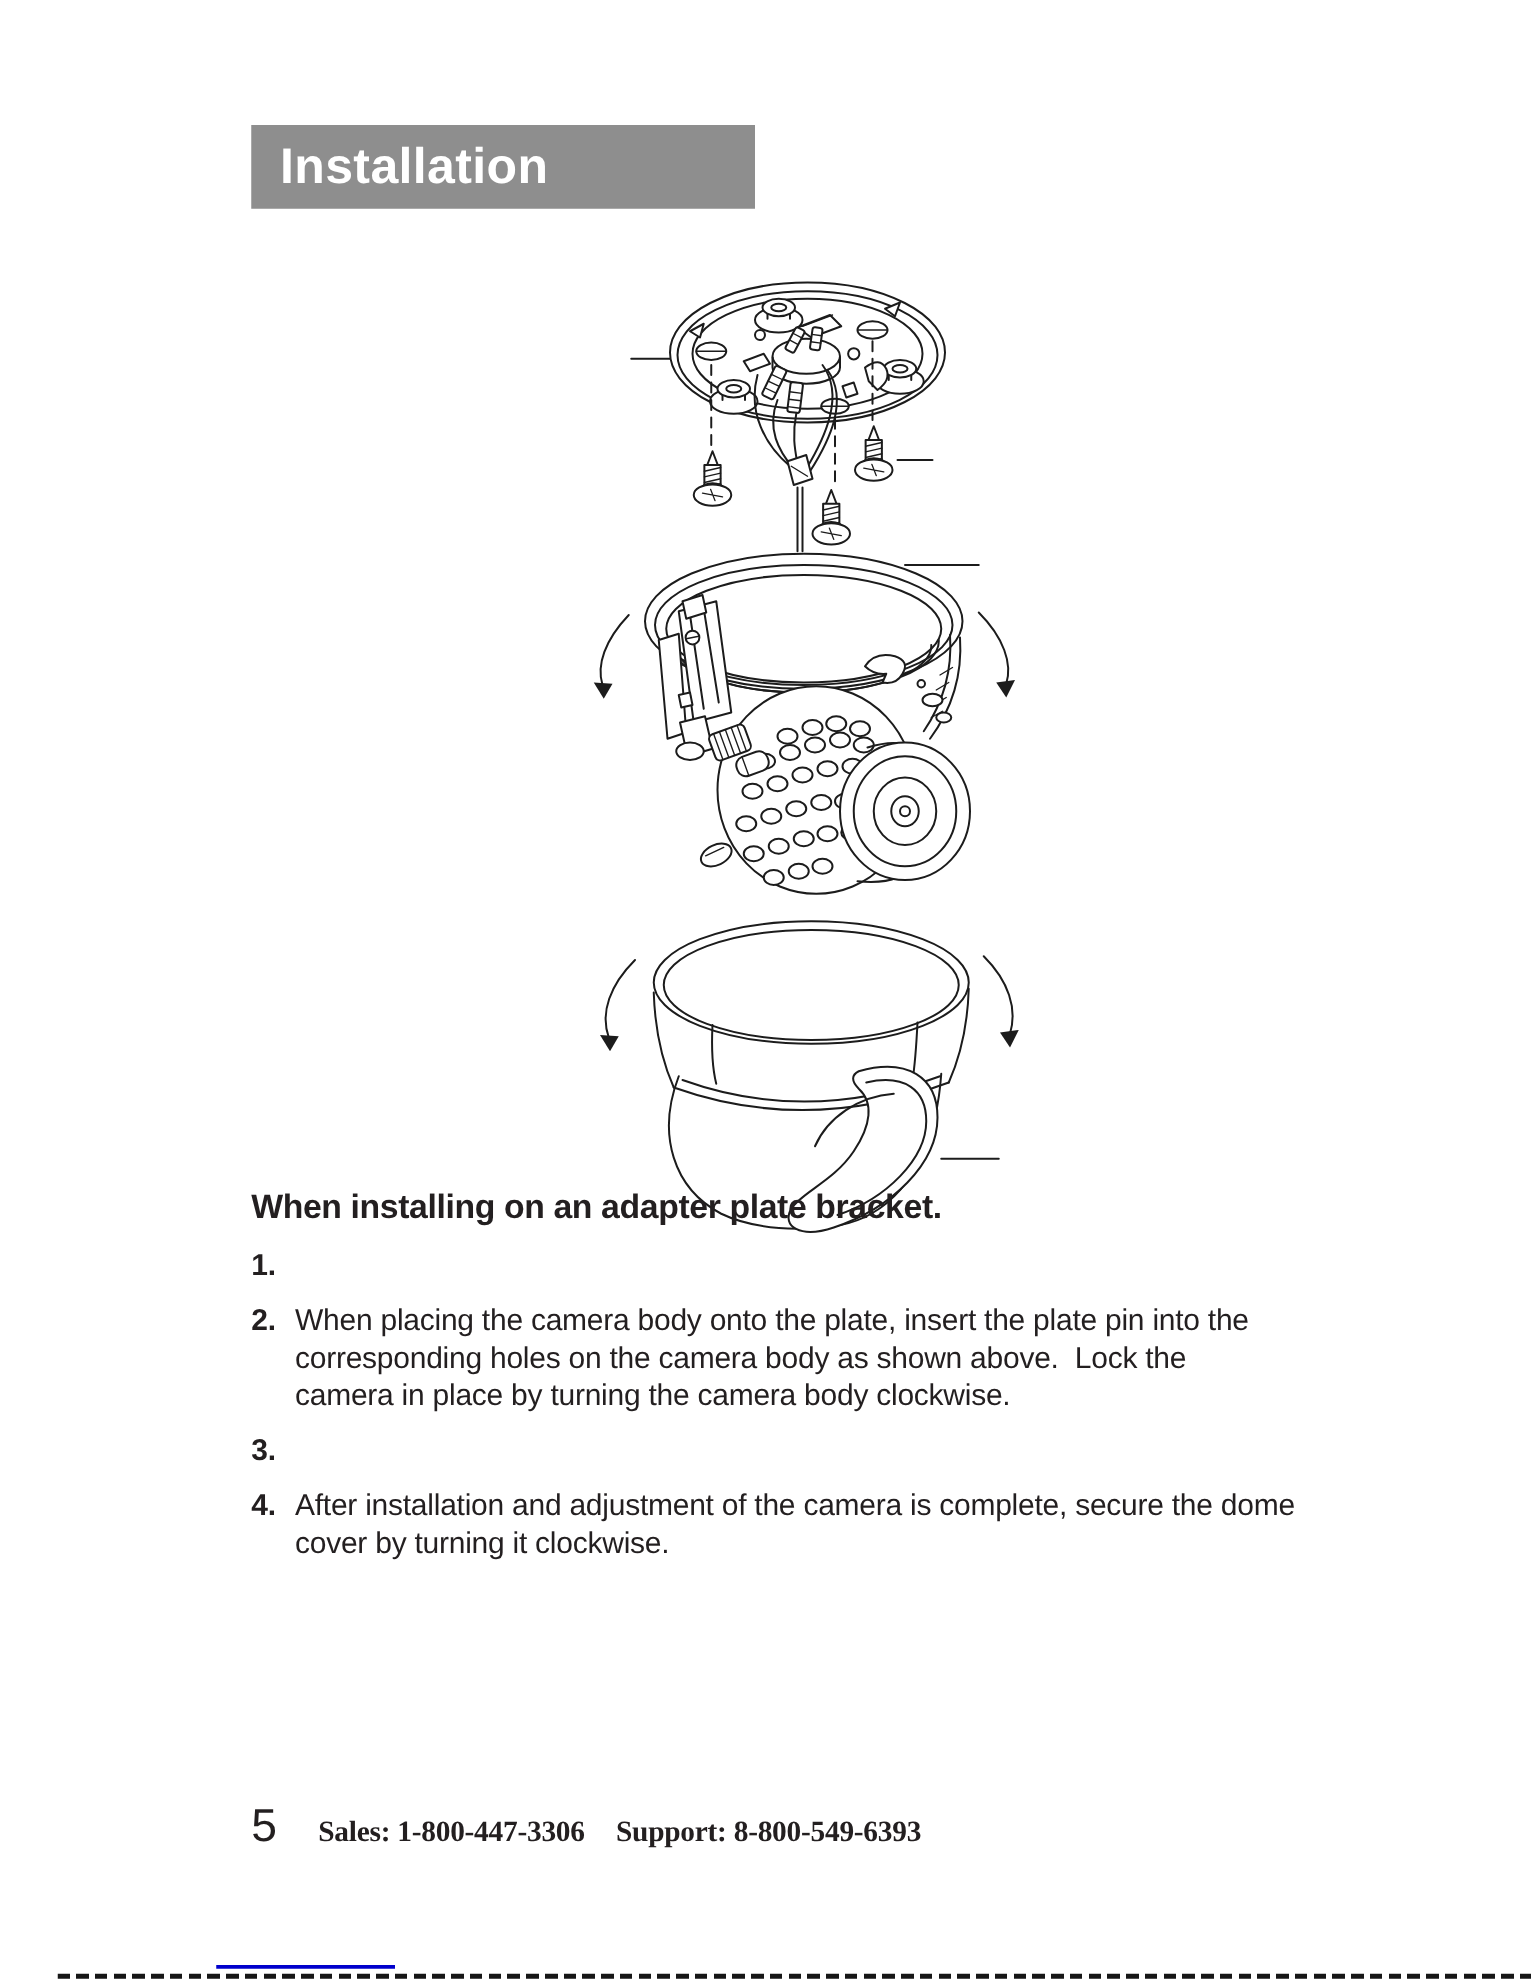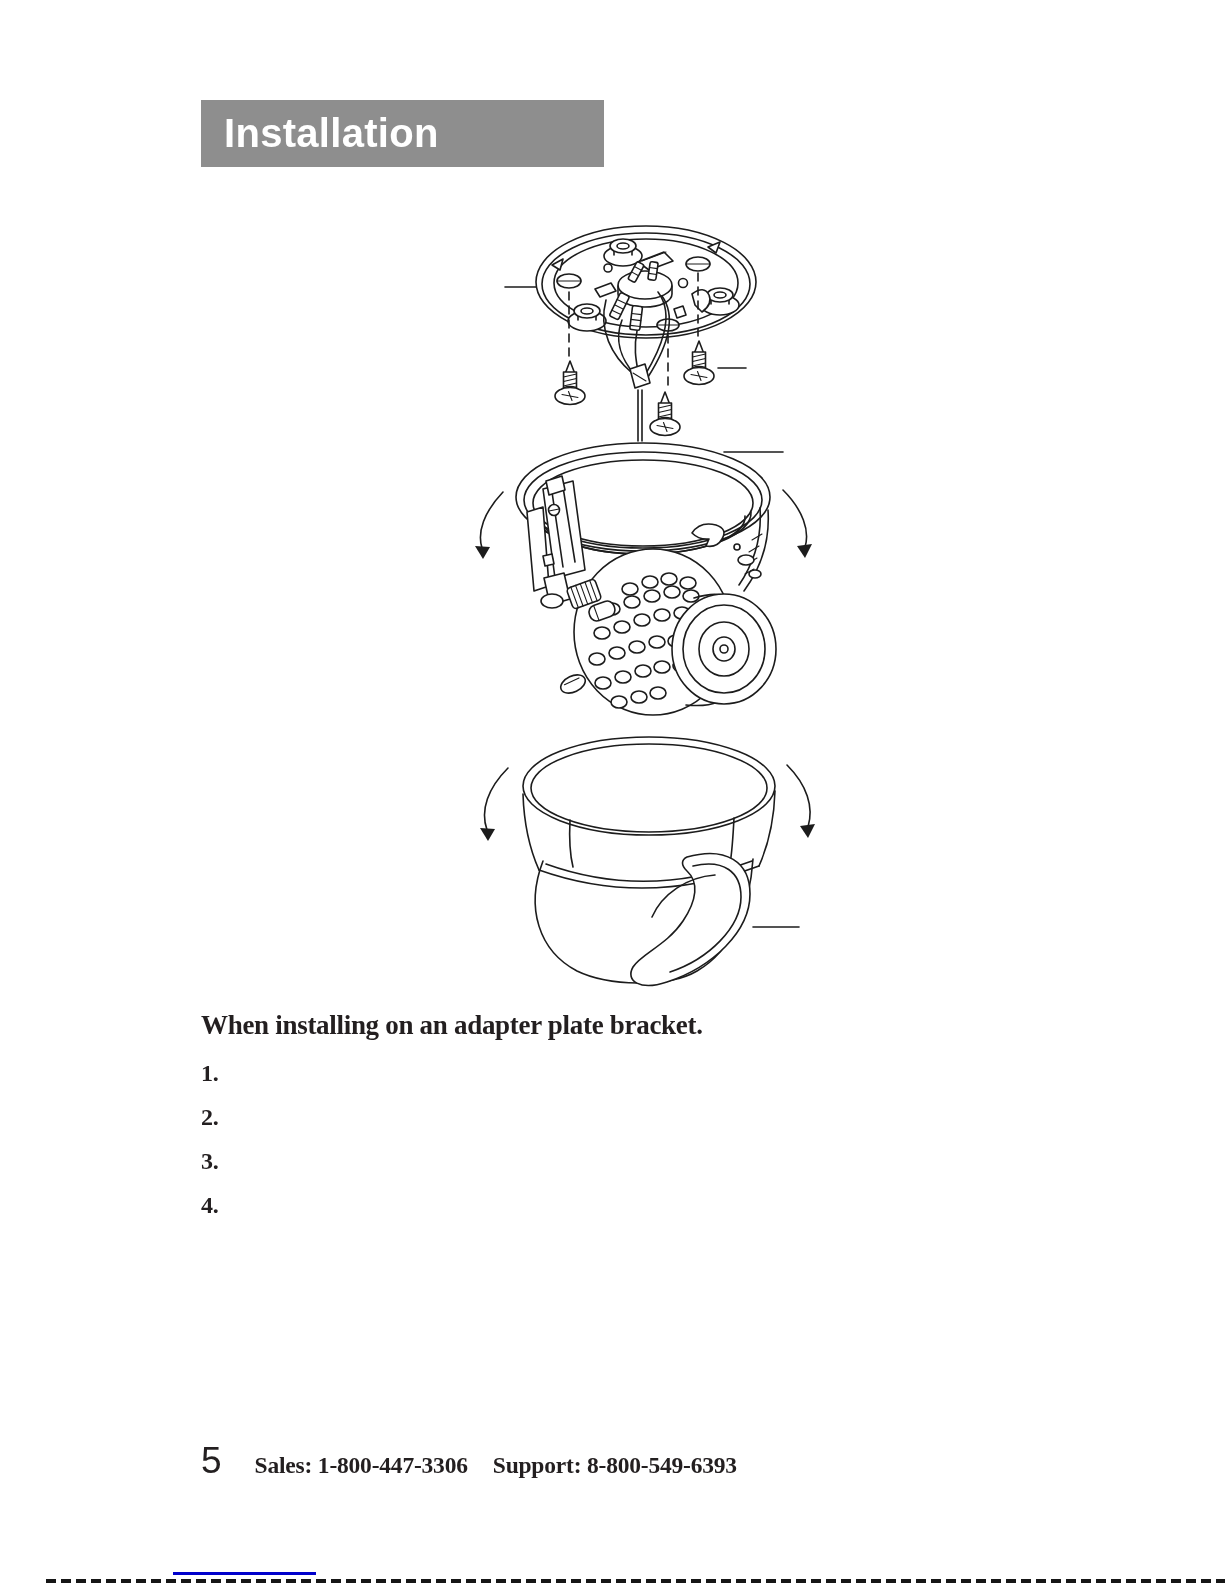--- a/index.html
+++ b/index.html
@@ -19,21 +19,21 @@
     padding-left:23px;letter-spacing:0.3px;
   }
   
   .diagram{position:absolute;left:380px;top:200px;width:480px;height:830px;}
   .diagram .s{fill:none;stroke:var(--diagram-line,#1c1c1c);stroke-width:1.6;stroke-linecap:round;stroke-linejoin:round;}
   .diagram .f{fill:#ffffff;stroke:var(--diagram-line,#1c1c1c);stroke-width:1.6;stroke-linejoin:round;}
   .diagram .h{fill:none;stroke:var(--diagram-line,#1c1c1c);stroke-width:1.1;stroke-linecap:round;}
   .diagram .d{stroke-dasharray:8 6;}
   .diagram .a{fill:var(--diagram-line,#1c1c1c);stroke:none;}
   
-  .instructions{position:absolute;left:155px;top:1010px;width:1020px;font-family:Liberation Serif, serif;}
+  .instructions{position:absolute;left:155px;top:950px;width:1020px;}
   .instructions-heading{
     font-size:27px;font-weight:bold;margin:0 0 17px 0;letter-spacing:-0.3px;
   }
   .steps{margin:0;padding:0;list-style:none;}
   .step{display:flex;margin-bottom:14px;font-size:24px;line-height:30px;letter-spacing:-0.2px;}
   .step-num{font-weight:bold;width:35px;flex:none;}
   .step-text{white-space:pre-wrap;}
   
   .footer{position:absolute;left:155px;top:1440px;display:flex;align-items:baseline;}
   .page-number{font-size:37px;font-weight:normal;margin-right:33px;}
@@ -252,26 +252,31 @@
   </svg>
 
   <div class="instructions">
     <h2 class="instructions-heading">When installing on an adapter plate bracket.</h2>
     <ol class="steps">
       <li class="step">
         <span class="step-num">1.</span>
       </li>
       <li class="step">
         <span class="step-num">2.</span>
+        <span class="step-text">When placing the camera body onto the plate, insert the plate pin into the
+corresponding holes on the camera body as shown above.  Lock the
+camera in place by turning the camera body clockwise.</span>
       </li>
       <li class="step">
         <span class="step-num">3.</span>
       </li>
       <li class="step">
         <span class="step-num">4.</span>
+        <span class="step-text">After installation and adjustment of the camera is complete, secure the dome
+cover by turning it clockwise.</span>
       </li>
     </ol>
   </div>
 
   <div class="footer">
     <span class="page-number">5</span>
     <span class="contact"><span>Sales:</span>&nbsp;<span>1-800-447-3306</span></span>
     <span class="contact"><span>Support:</span>&nbsp;<span>8-800-549-6393</span></span>
   </div>
 

